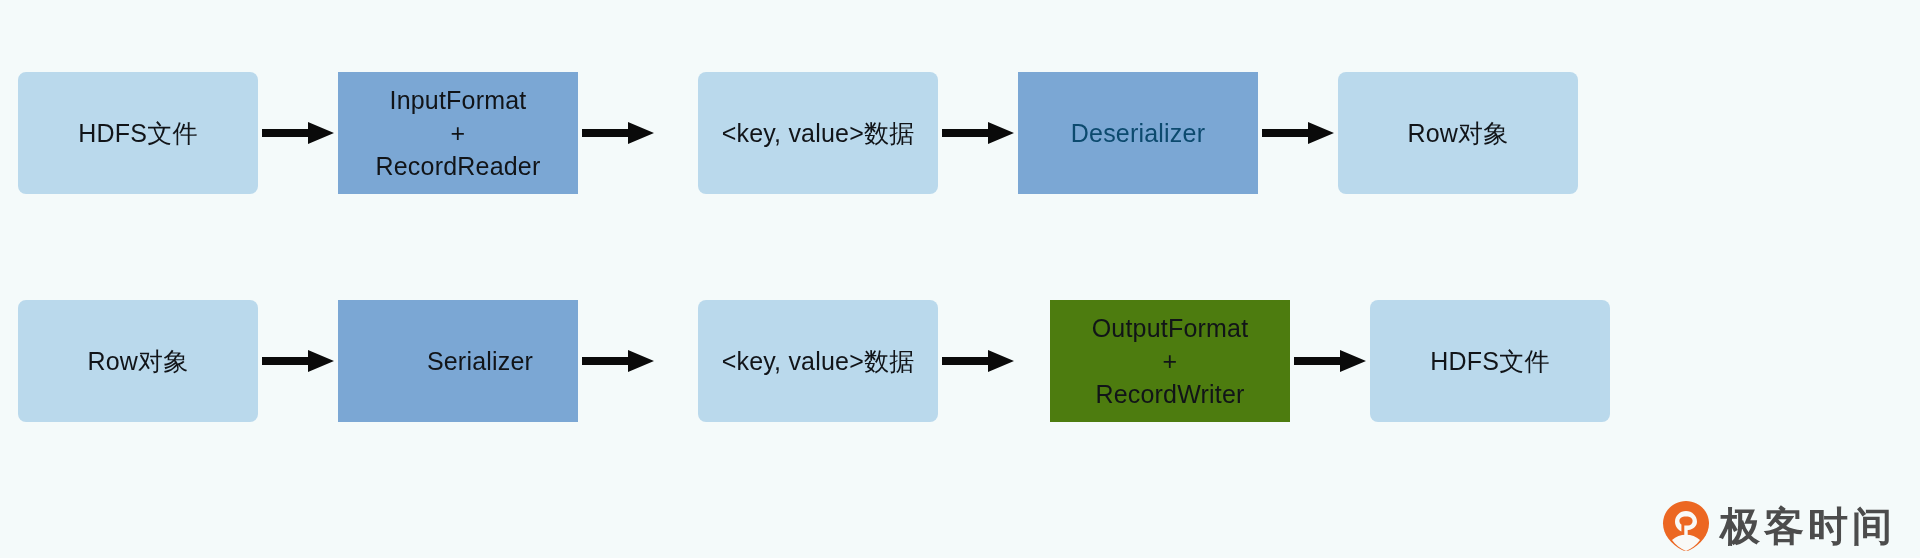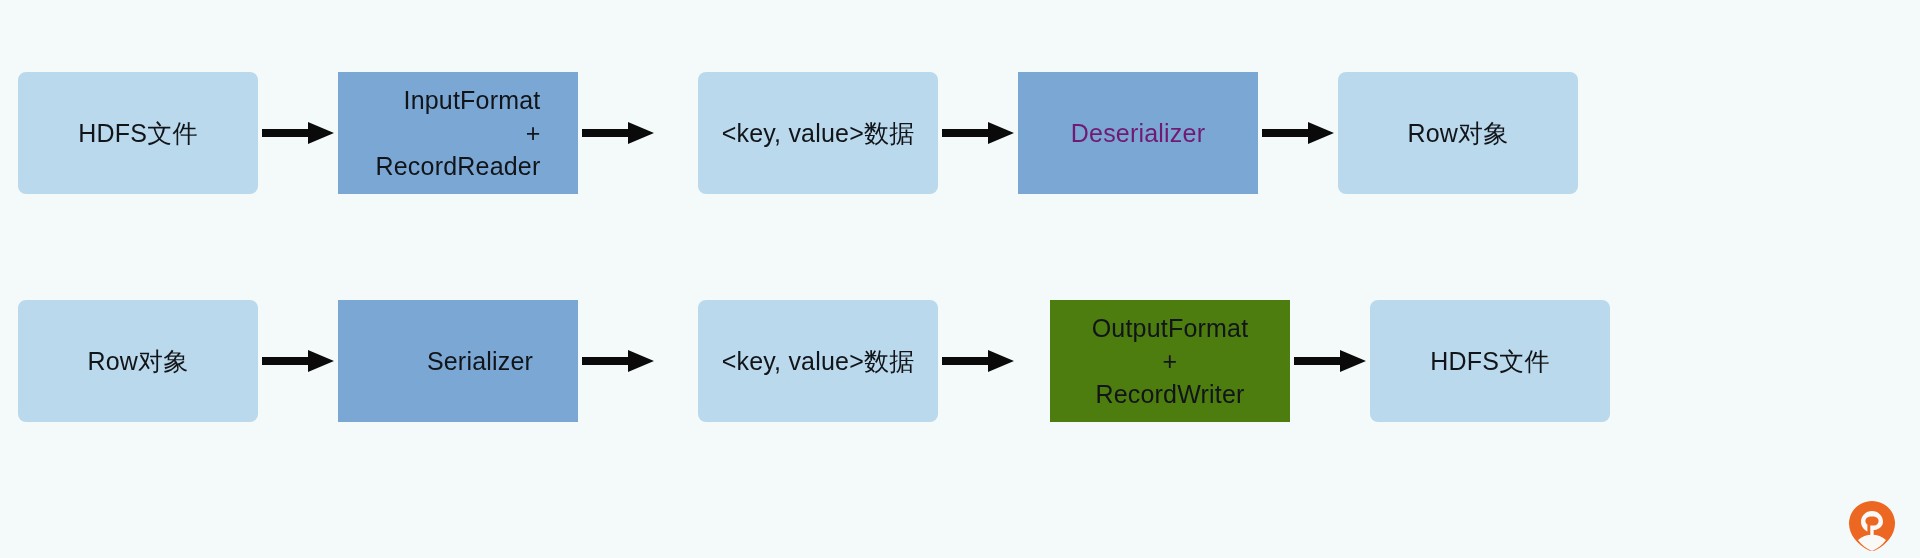--- a/index.html
+++ b/index.html
@@ -51,21 +51,21 @@
     background: #bad9ec;
     border-radius: 8px;
   }
   .node.dark {
     background: #7ba7d4;
     border-radius: 0px;
   }
 
   
   .w-c1 { width: 240px; height: 122px; }
-  .w-c2 { width: 240px; height: 122px; text-align: right; }
+  .w-c2 { width: 240px; height: 122px; }
   .w-c3 { width: 240px; height: 122px; margin-left: 40px; }
   .w-c4 { width: 240px; height: 122px; }
   .w-c5 { width: 240px; height: 122px; }
 
   
   .arrow {
     flex: 0 0 auto;
     width: 80px;
     height: 122px;
     display: flex;
@@ -129,21 +129,21 @@
     </div>
 
     <div class="node light w-c3" style="background: rgb(186, 217, 236); color: rgb(17, 20, 24);">&lt;key, value&gt;数据</div>
 
     <div class="arrow">
       <svg width="72" height="28" viewBox="0 0 72 28" aria-hidden="true">
         <path d="M0 10 H46 V3 L72 14 L46 25 V18 H0 Z" fill="#0a0a0a"></path>
       </svg>
     </div>
 
-    <div class="node dark w-c4" style="background: rgb(123, 167, 212); color: #701a75;">Deserializer</div>
+    <div class="node dark w-c4" style="background: rgb(123, 167, 212); color: #0c4a6e;">Deserializer</div>
 
     <div class="arrow">
       <svg width="72" height="28" viewBox="0 0 72 28" aria-hidden="true">
         <path d="M0 10 H46 V3 L72 14 L46 25 V18 H0 Z" fill="#0a0a0a"></path>
       </svg>
     </div>
 
     <div class="node light w-c5" style="background: rgb(186, 217, 236); color: rgb(17, 20, 24);">Row对象</div>
 
     <div class="pad-right"></div>
@@ -200,15 +200,16 @@
         <path d="M24 11 C17.9 11 13 15.8 13 21.7 C13 26 15.6 29.7 19.4 31.4
                  L19.4 24.6 C18.2 23.8 17.4 22.4 17.4 20.9 C17.4 18.4 19.4 16.4 24 16.4
                  C28.6 16.4 30.6 18.4 30.6 20.9 C30.6 23.4 28.6 25.4 26.1 25.4
                  L22.3 25.4 L22.3 43.5 C22.8 43.7 23.4 43.8 24 43.8
                  C24.6 43.8 25.2 43.7 25.7 43.5 L25.7 29.9 L26.4 29.9
                  C31.4 29.5 35 25.9 35 21.7 C35 15.8 30.1 11 24 11 Z" fill="#f9f9f7"></path>
         <path d="M10 40 C14 36.5 18.5 34.8 24 34.8 C29.5 34.8 34 36.5 38 40
                  C34.5 45 29.6 48.6 24 51 C18.4 48.6 13.5 45 10 40 Z" fill="#f9f9f7"></path>
       </svg>
     </span>
+    <span class="logo-text" style="color: rgb(76, 76, 76);">极客时间</span>
   </div>
 
 </div>
 
 </body></html>

